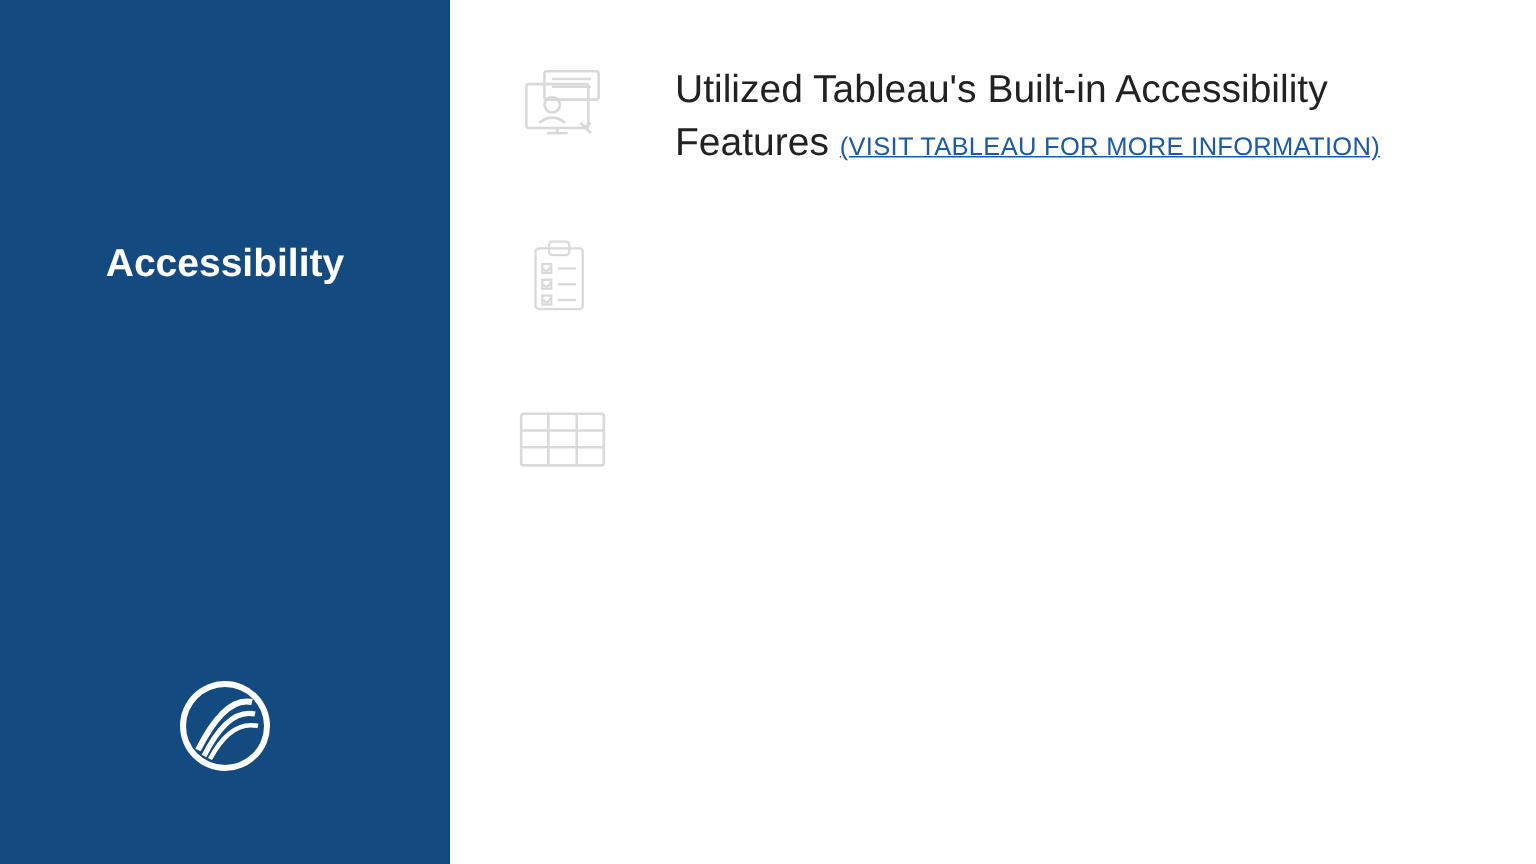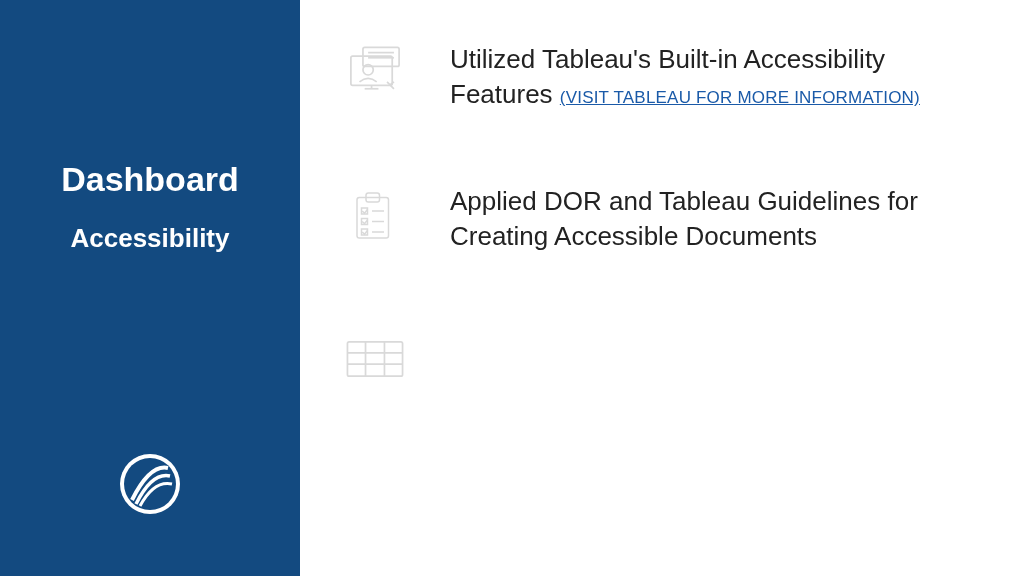--- a/index.html
+++ b/index.html
@@ -35,21 +35,21 @@
       left: 50%;
       transform: translateX(-50%);
       width: 64px;
       height: 64px;
     }
     .content {
       flex: 1;
       padding: 40px 40px 40px 40px;
       display: flex;
       flex-direction: column;
-      gap: 70px;
+      gap: 38px;
     }
     .item {
       display: flex;
       align-items: flex-start;
       gap: 40px;
     }
     .item-icon {
       width: 70px;
       height: 70px;
       flex-shrink: 0;
@@ -69,21 +69,20 @@
       text-decoration: underline;
       font-size: 17px;
       letter-spacing: 0.2px;
     }
   </style>
 </head>
 <body>
 
 <div class="sidebar">
   <div class="sidebar-titles">
-    <div class="sidebar-title1">Dashboard</div>
     <div class="sidebar-title2">Accessibility</div>
   </div>
   <div class="logo">
     <svg viewBox="0 0 64 64" width="64" height="64">
       <circle cx="32" cy="32" r="30" fill="#fff"></circle>
       <circle cx="32" cy="32" r="26" fill="#134a80"></circle>
       <path d="M 14 48 Q 32 12 50 16" stroke="#fff" stroke-width="4" fill="none"></path>
       <path d="M 18 52 Q 34 20 52 24" stroke="#fff" stroke-width="3.5" fill="none"></path>
       <path d="M 22 54 Q 36 28 54 32" stroke="#fff" stroke-width="3" fill="none"></path>
     </svg>
@@ -120,21 +119,20 @@
         <rect x="18" y="38" width="8" height="8"></rect>
         <rect x="18" y="52" width="8" height="8"></rect>
         <path d="M19 28 l3 3 l4 -5"></path>
         <path d="M19 42 l3 3 l4 -5"></path>
         <path d="M19 56 l3 3 l4 -5"></path>
         <line x1="32" y1="28" x2="48" y2="28"></line>
         <line x1="32" y1="42" x2="48" y2="42"></line>
         <line x1="32" y1="56" x2="48" y2="56"></line>
       </svg>
     </div>
-    <div class="item-text">Applied DOR and Tableau Guidelines for Creating Accessible Documents</div>
   </div>
 
   <div class="item">
     <div class="item-icon">
       <svg viewBox="0 0 72 48" width="62" height="42" stroke-width="2">
         <rect x="4" y="4" width="64" height="40" rx="2"></rect>
         <line x1="4" y1="17" x2="68" y2="17"></line>
         <line x1="4" y1="30" x2="68" y2="30"></line>
         <line x1="25" y1="4" x2="25" y2="44"></line>
         <line x1="47" y1="4" x2="47" y2="44"></line>

